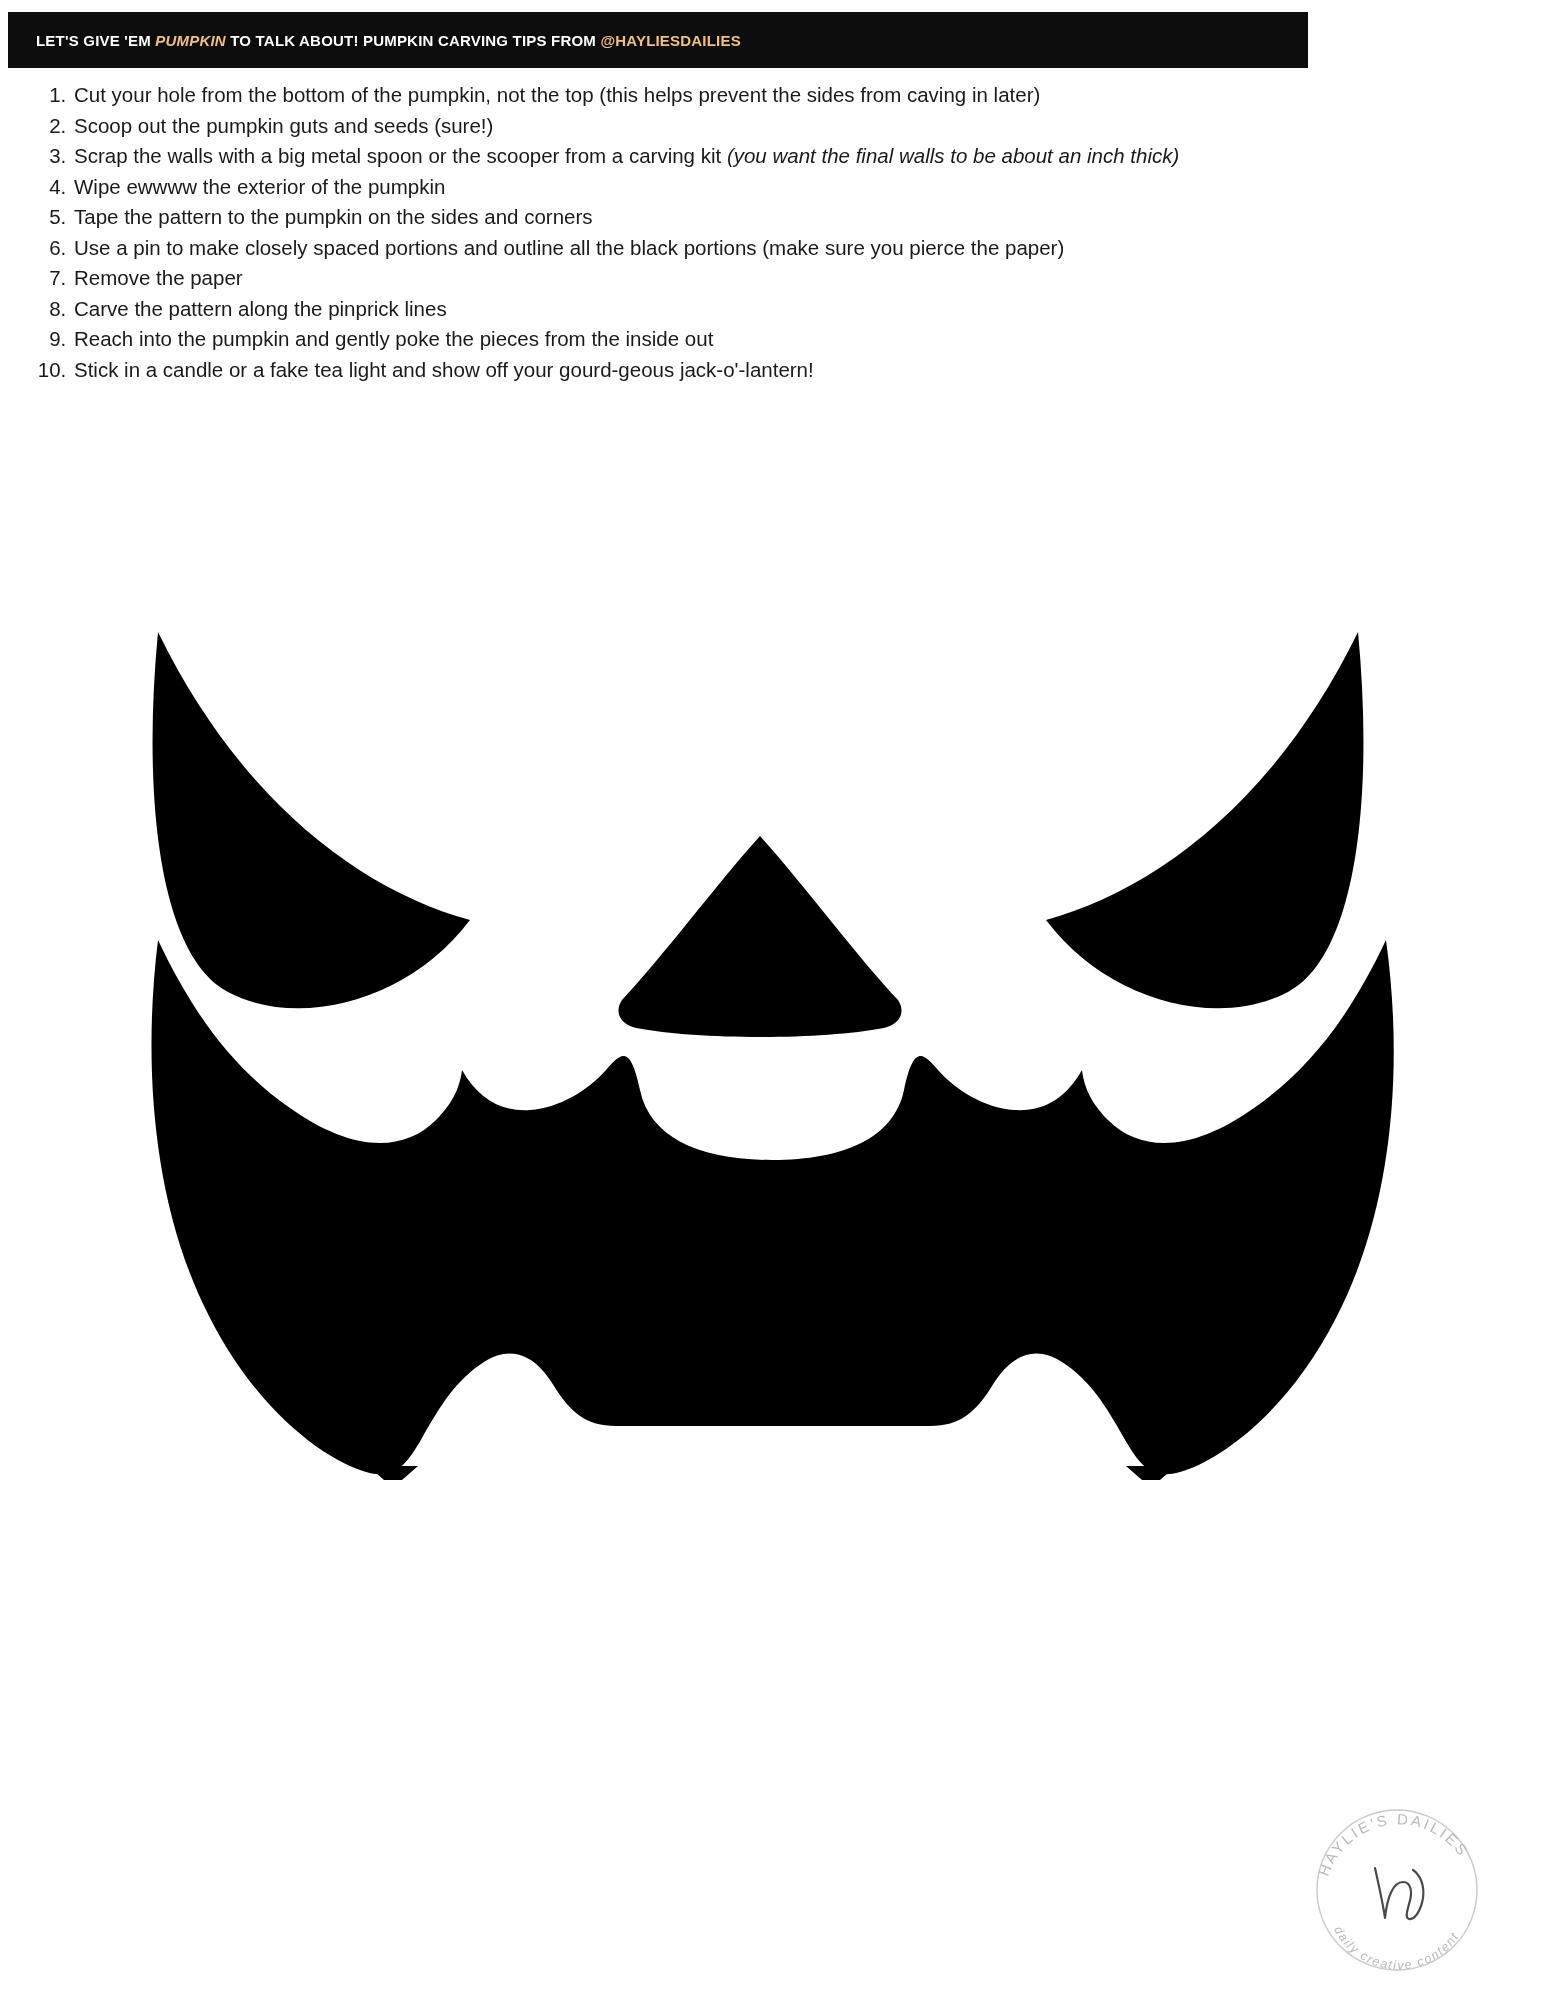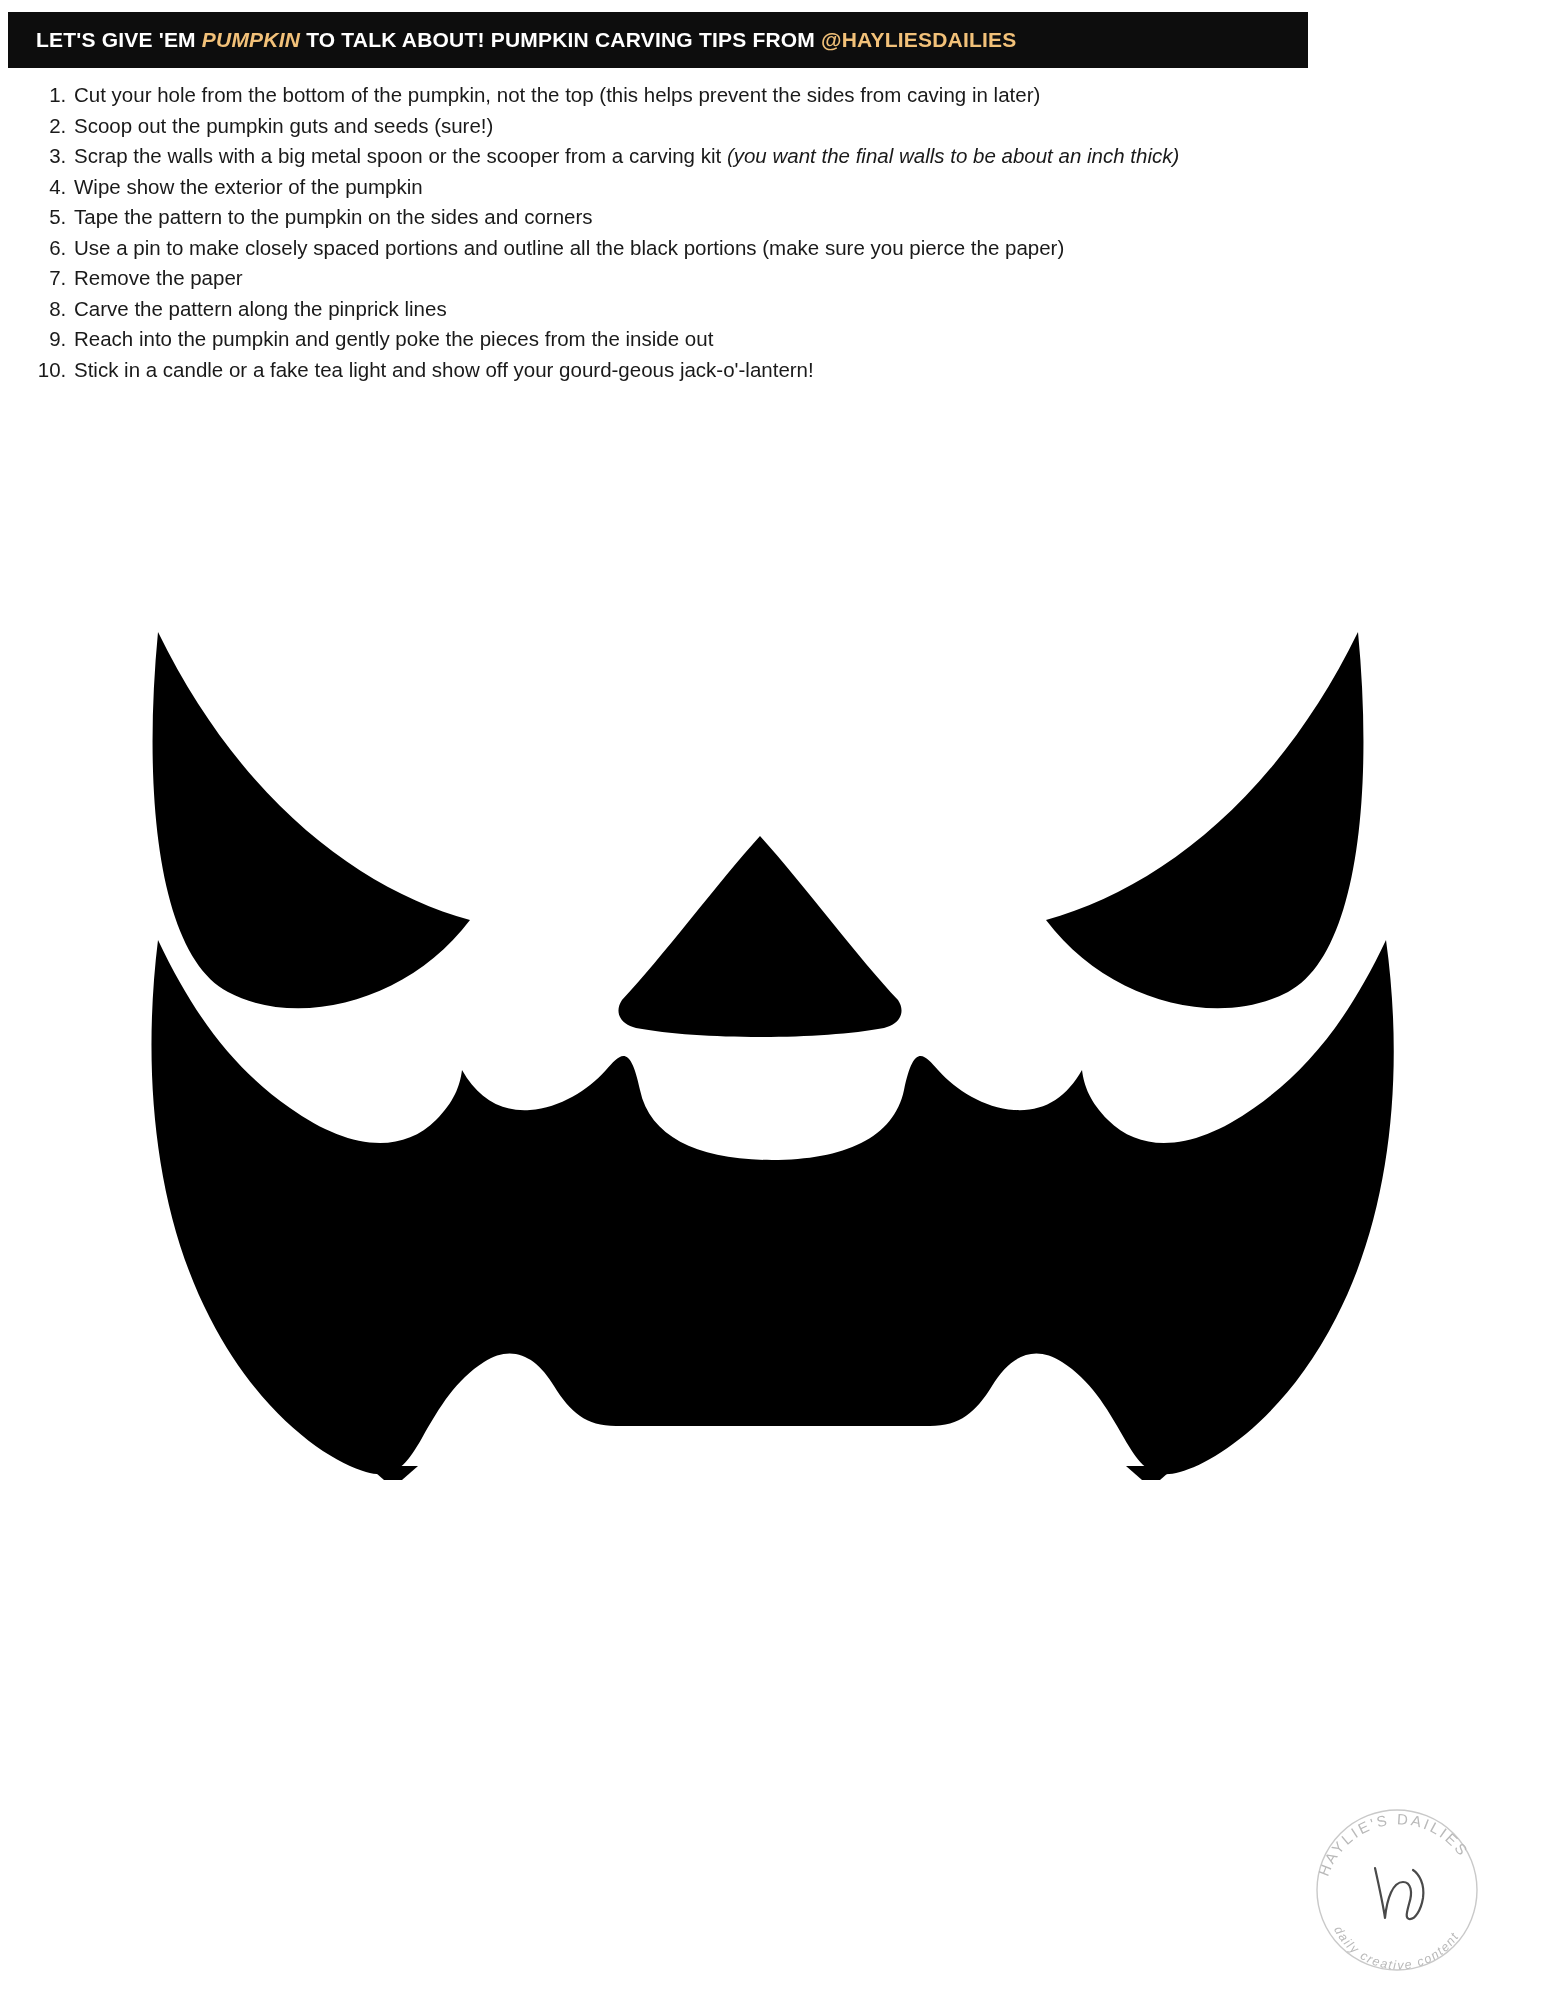--- a/index.html
+++ b/index.html
@@ -23,21 +23,21 @@
     left: 8px;
     top: 12px;
     width: 1300px;
     height: 56px;
     background: #0d0d0d;
     display: flex;
     align-items: center;
     padding-left: 28px;
   }
   .header-title {
-    font-size: 21px;
+    font-size: 15px;
     font-weight: bold;
     letter-spacing: 0.2px;
     color: #ffffff;
     white-space: nowrap;
   }
   .header-title .accent {
     color: #f2c179;
     font-style: italic;
   }
   .header-title .handle {
@@ -98,21 +98,21 @@
 <div class="header-bar">
   <div class="header-title">
     <span>LET'S GIVE 'EM </span><span class="accent">PUMPKIN</span><span> TO TALK ABOUT! PUMPKIN CARVING TIPS FROM </span><span class="handle">@HAYLIESDAILIES</span>
   </div>
 </div>
 
 <ol class="instructions">
   <li><span class="u">Cut your hole from the bottom of the pumpkin</span><span>, not the top (this helps prevent the sides from caving in later)</span><span class="it"></span></li>
   <li><span class="u">Scoop out the pumpkin guts</span><span> and seeds (sure!)</span><span class="it"></span></li>
   <li><span class="u">Scrap the walls </span><span>with a big metal spoon or the scooper from a carving kit </span><span class="it">(you want the final walls to be about an inch thick)</span></li>
-  <li><span class="u">Wipe show the exterior</span><span> of the pumpkin</span><span class="it"></span></li>
+  <li><span class="u">Wipe ewwww the exterior</span><span> of the pumpkin</span><span class="it"></span></li>
   <li><span class="u">Tape the pattern</span><span> to the pumpkin on the sides and corners</span><span class="it"></span></li>
   <li><span class="u">Use a pin to make closely spaced portions</span><span> and outline all the black portions (make sure you pierce the paper)</span><span class="it"></span></li>
   <li><span class="u">Remove the paper</span><span></span><span class="it"></span></li>
   <li><span class="u">Carve the pattern</span><span> along the pinprick lines</span><span class="it"></span></li>
   <li><span class="u">Reach into the pumpkin and gently poke the pieces</span><span> from the inside out</span><span class="it"></span></li>
   <li><span class="u">Stick in a candle or a fake tea light</span><span> and </span><span class="u">show off your gourd-geous jack-o'-lantern</span><span>!</span></li>
 </ol>
 
 <svg class="face-art" viewBox="0 0 1545 930" xmlns="http://www.w3.org/2000/svg">
 

